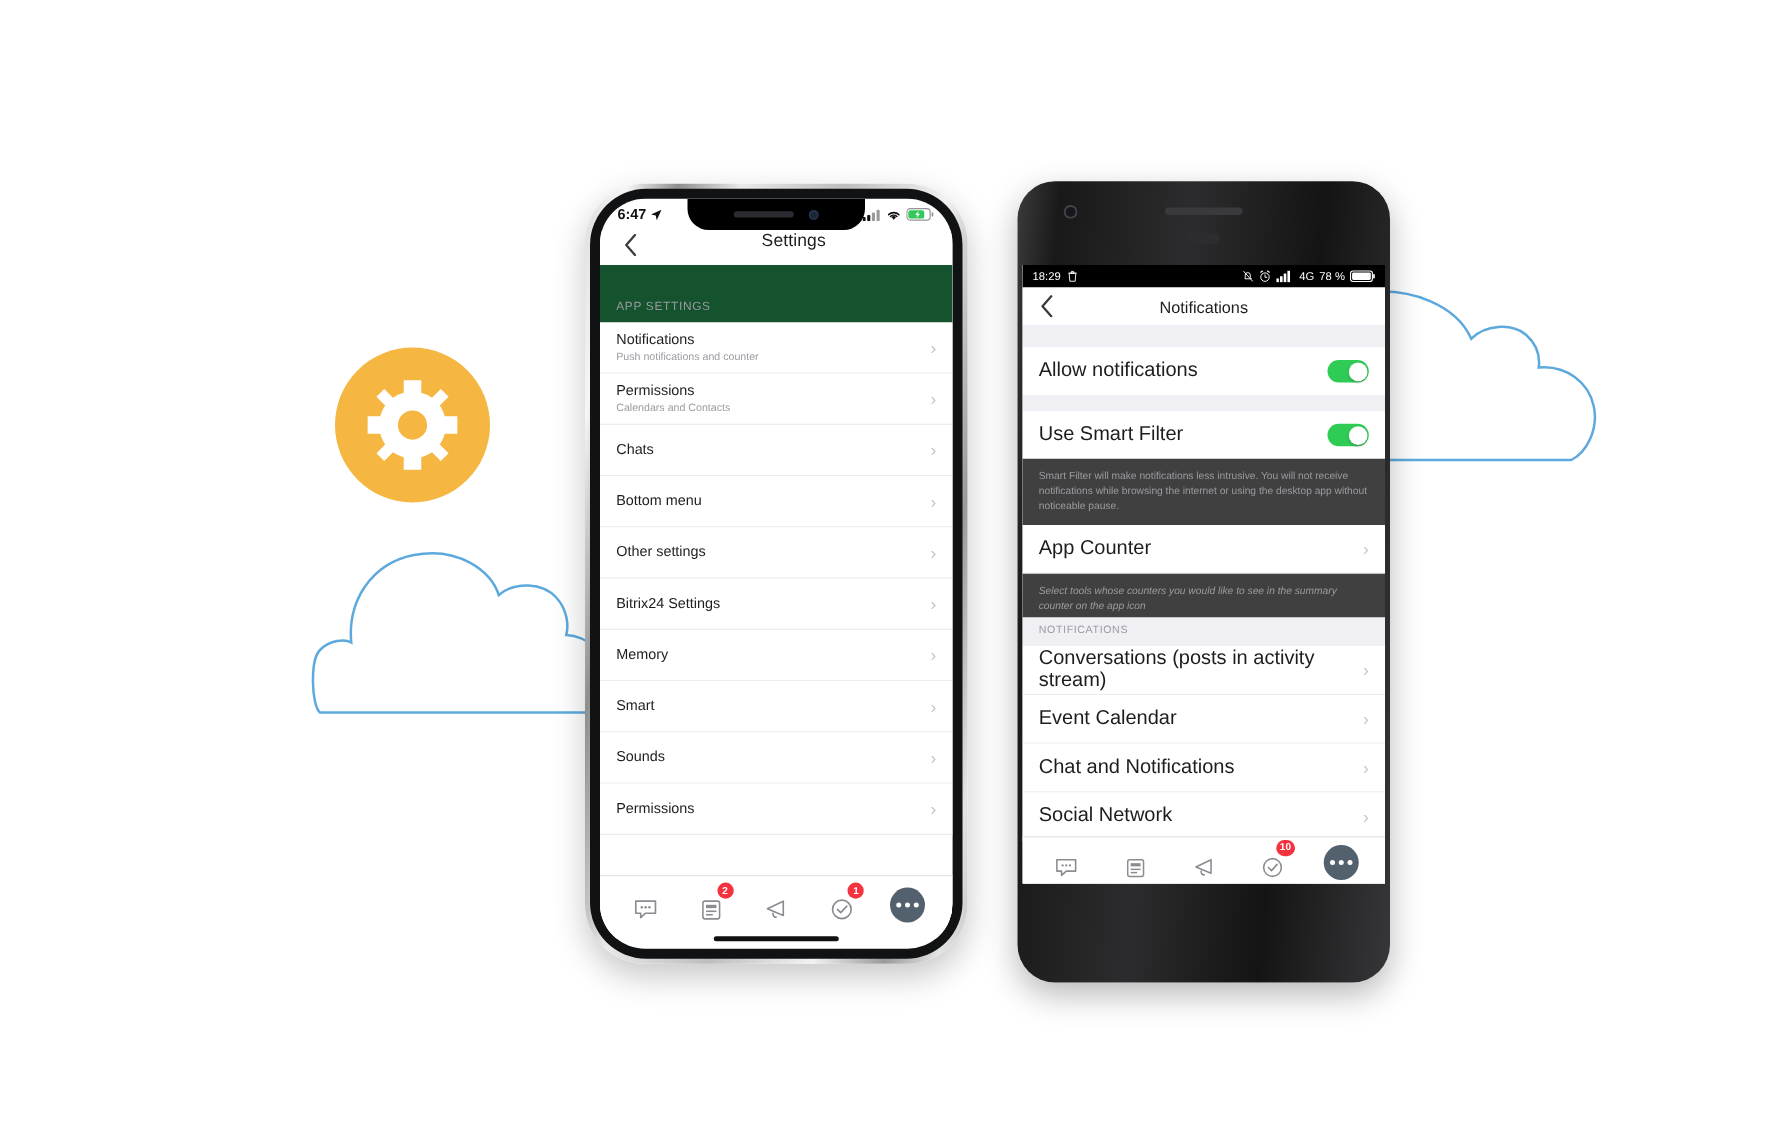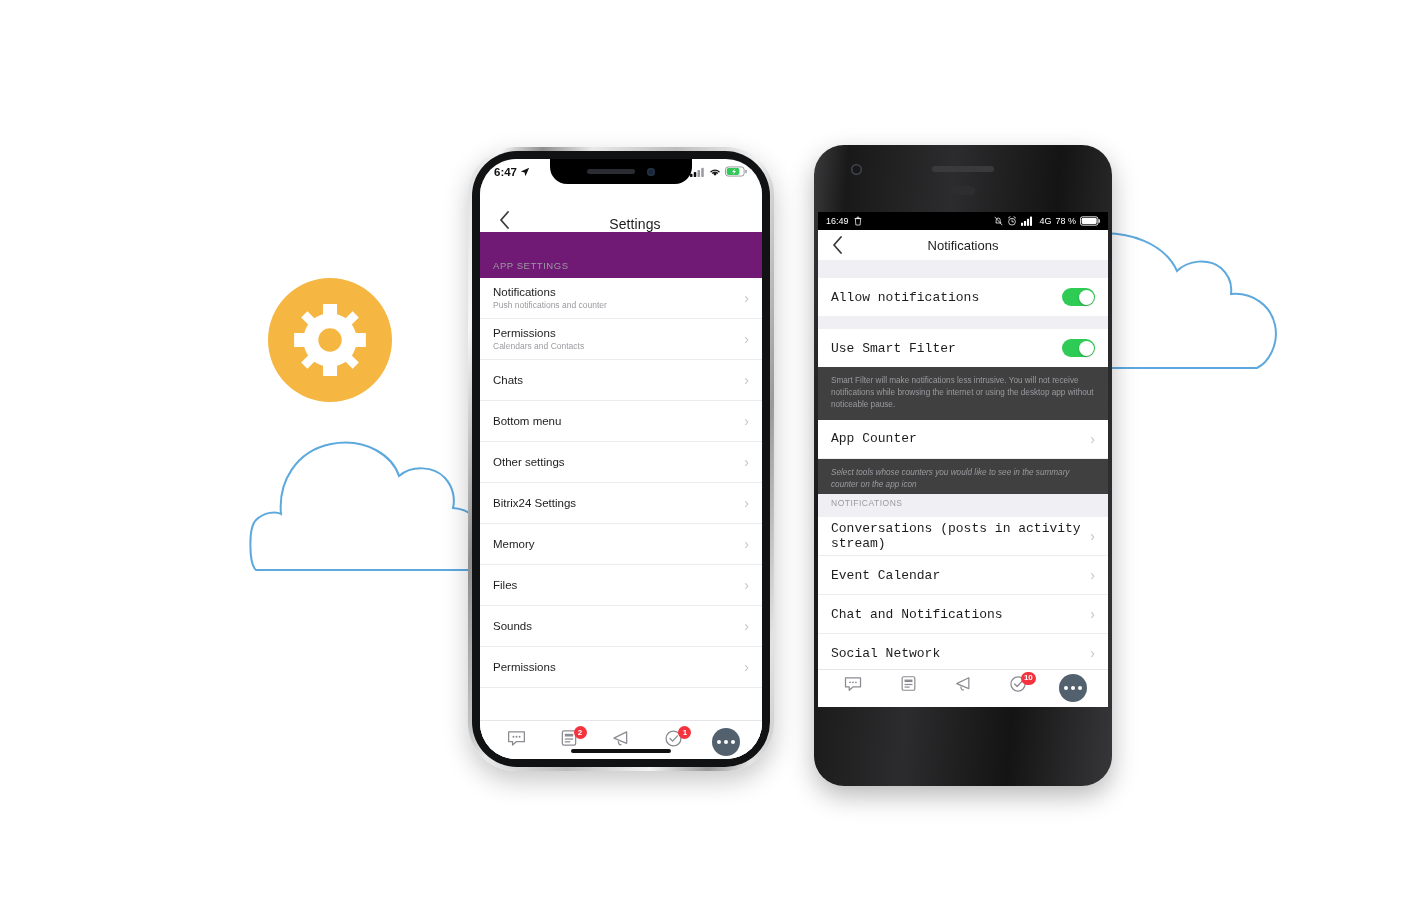--- a/index.html
+++ b/index.html
@@ -45,34 +45,34 @@
   .ip-speaker{width:48px;height:5px;border-radius:3px;background:#2a2c31;}
   .ip-cam{width:8px;height:8px;border-radius:50%;background:#1a2535;box-shadow:inset 0 0 0 1.5px #253349;}
   .ip-statusbar{
     position:relative;height:25px;display:flex;align-items:center;
     justify-content:space-between;padding:0 15px 0 14px;font-size:11.5px;
     font-weight:700;color:#111;z-index:8;
   }
   .ip-status-left{display:flex;align-items:center;gap:3px;}
   .ip-status-right{display:flex;align-items:center;gap:4px;}
   .ip-navbar{
-    height:48px;display:flex;align-items:flex-end;position:relative;
+    height:28px;display:flex;align-items:flex-start;position:relative;
     background:#fff;
     padding-left:28px;
   }
   .ip-back{
     position:absolute;left:12px;width:24px;height:24px;display:flex;
     align-items:center;justify-content:center;
   }
   .ip-title{
     flex:1;text-align:center;font-size:14px;color:#1d1d1f;letter-spacing:.1px;
   }
   .ip-body{background:#fff;height:calc(100% - 25px - 36px);position:relative;}
   .sec-header{
-    background:#701a75;color:#9a9aa0;font-size:9.5px;letter-spacing:.55px;
+    background:#14532d;color:#9a9aa0;font-size:9.5px;letter-spacing:.55px;
     padding:22px 13px 7px 13px;
   }
   .sec-header.first{padding-top:28px;}
   .row{
     background:#fff;padding:0 13px;border-bottom:1px solid #ececef;
     display:flex;align-items:center;justify-content:space-between;
     min-height:40px;
   }
   .row-texts{display:flex;flex-direction:column;gap:2px;padding:7px 0;}
   .row-title{font-size:11.5px;color:#1d1d1f;}
@@ -82,21 +82,21 @@
     position:absolute;left:0;right:0;bottom:0;height:44px;background:#fff;
     border-top:1px solid #e6e6ea;display:flex;align-items:center;
     justify-content:space-around;padding:0 10px 6px;
   }
   .ip-homebar{
     position:absolute;left:50%;transform:translateX(-50%);bottom:6px;
     width:100px;height:4px;border-radius:3px;background:#111;z-index:11;
   }
 
   
-  .tab{position:relative;width:34px;height:30px;display:flex;align-items:flex-start;justify-content:center;}
+  .tab{position:relative;width:34px;height:30px;display:flex;align-items:flex-end;justify-content:center;}
   .badge{
     position:absolute;top:-2px;right:-1px;min-width:13px;height:13px;
     border-radius:8px;background:#F5333F;color:#fff;font-size:8px;
     font-weight:700;display:flex;align-items:center;justify-content:center;
     padding:0 3px;box-sizing:border-box;line-height:1;
   }
   .more-circle{
     width:28px;height:28px;border-radius:50%;background:#53616E;
     display:flex;align-items:center;justify-content:center;gap:3px;
   }
@@ -136,21 +136,21 @@
     height:30px;background:#fff;display:flex;align-items:center;position:relative;
   }
   .an-back{position:absolute;left:14px;display:flex;align-items:center;}
   .an-title{flex:1;text-align:center;font-size:13px;color:#1d1d1f;}
   .an-gap{height:18px;background:#EFEFF4;}
   .an-row{
     background:#fff;min-height:38px;display:flex;align-items:center;
     justify-content:space-between;padding:0 13px;
   }
   .an-row.bordered{border-bottom:1px solid #ededf0;}
-  .an-row-title{font-size:13px;color:#1d1d1f;font-family:Liberation Mono, monospace;}
+  .an-row-title{font-size:16px;color:#1d1d1f;}
   .toggle{
     width:33px;height:18px;border-radius:10px;background:#2ECC54;position:relative;
   }
   .toggle .knob{
     position:absolute;right:1.5px;top:1.5px;width:15px;height:15px;border-radius:50%;
     background:#fff;box-shadow:0 1px 2px rgba(0,0,0,.25);
   }
   .an-note{
     background:#404040;color:#9a9aa0;font-size:8.2px;line-height:1.45;
     padding:8px 13px 9px;
@@ -309,21 +309,21 @@
 
         <div class="row">
           <div class="row-texts">
             <span class="row-title">Memory</span>
           </div>
           <span class="chev">›</span>
         </div>
 
         <div class="row">
           <div class="row-texts">
-            <span class="row-title">Files</span>
+            <span class="row-title">Smart</span>
           </div>
           <span class="chev">›</span>
         </div>
 
         <div class="row">
           <div class="row-texts">
             <span class="row-title">Sounds</span>
           </div>
           <span class="chev">›</span>
         </div>
@@ -397,21 +397,21 @@
   <div class="android">
     <div class="an-frame"></div>
     <div class="an-cam"></div>
     <div class="an-earpiece"></div>
     <div class="an-sensor"></div>
 
     <div class="an-screen">
 
       <div class="an-statusbar">
         <div class="an-sb-left">
-          <span>16:49</span>
+          <span>18:29</span>
           <span>
             <svg width="8" height="10" viewBox="0 0 12 14">
               <path d="M2 3.5 h8 l-.8 9.5 h-6.4 Z" fill="none" stroke="#fff" stroke-width="1.1"></path>
               <path d="M1 3.2 h10 M4.6 1.2 h2.8 v2 h-2.8 Z" fill="none" stroke="#fff" stroke-width="1.1"></path>
             </svg>
           </span>
         </div>
         <div class="an-sb-right">
           <span>
             <svg width="9" height="10" viewBox="0 0 12 13">

